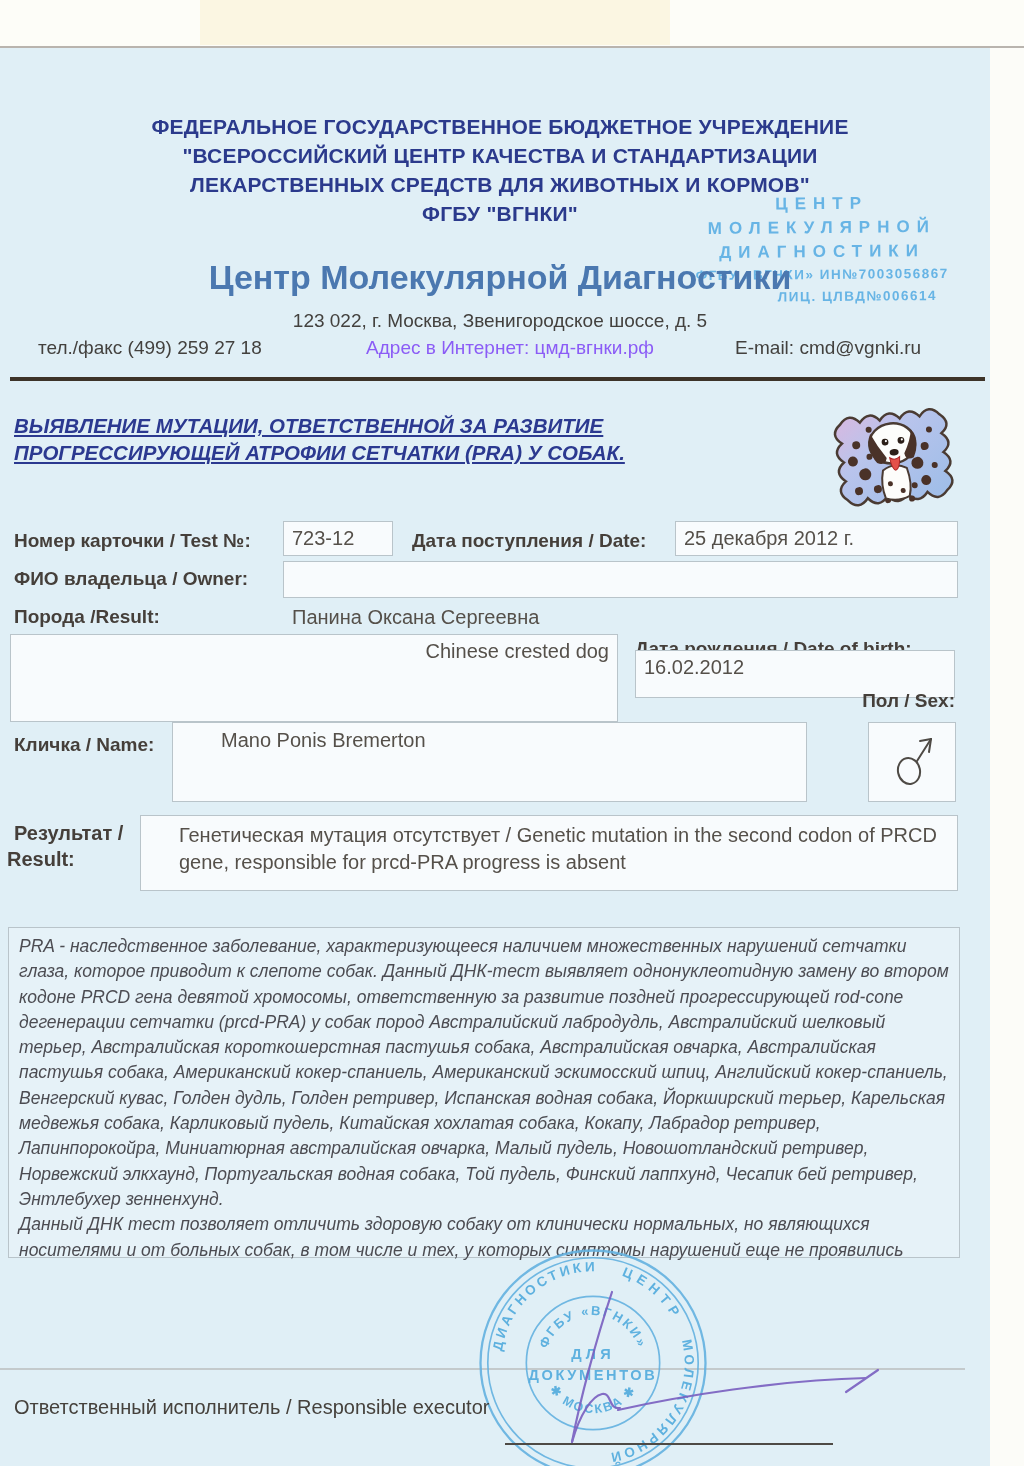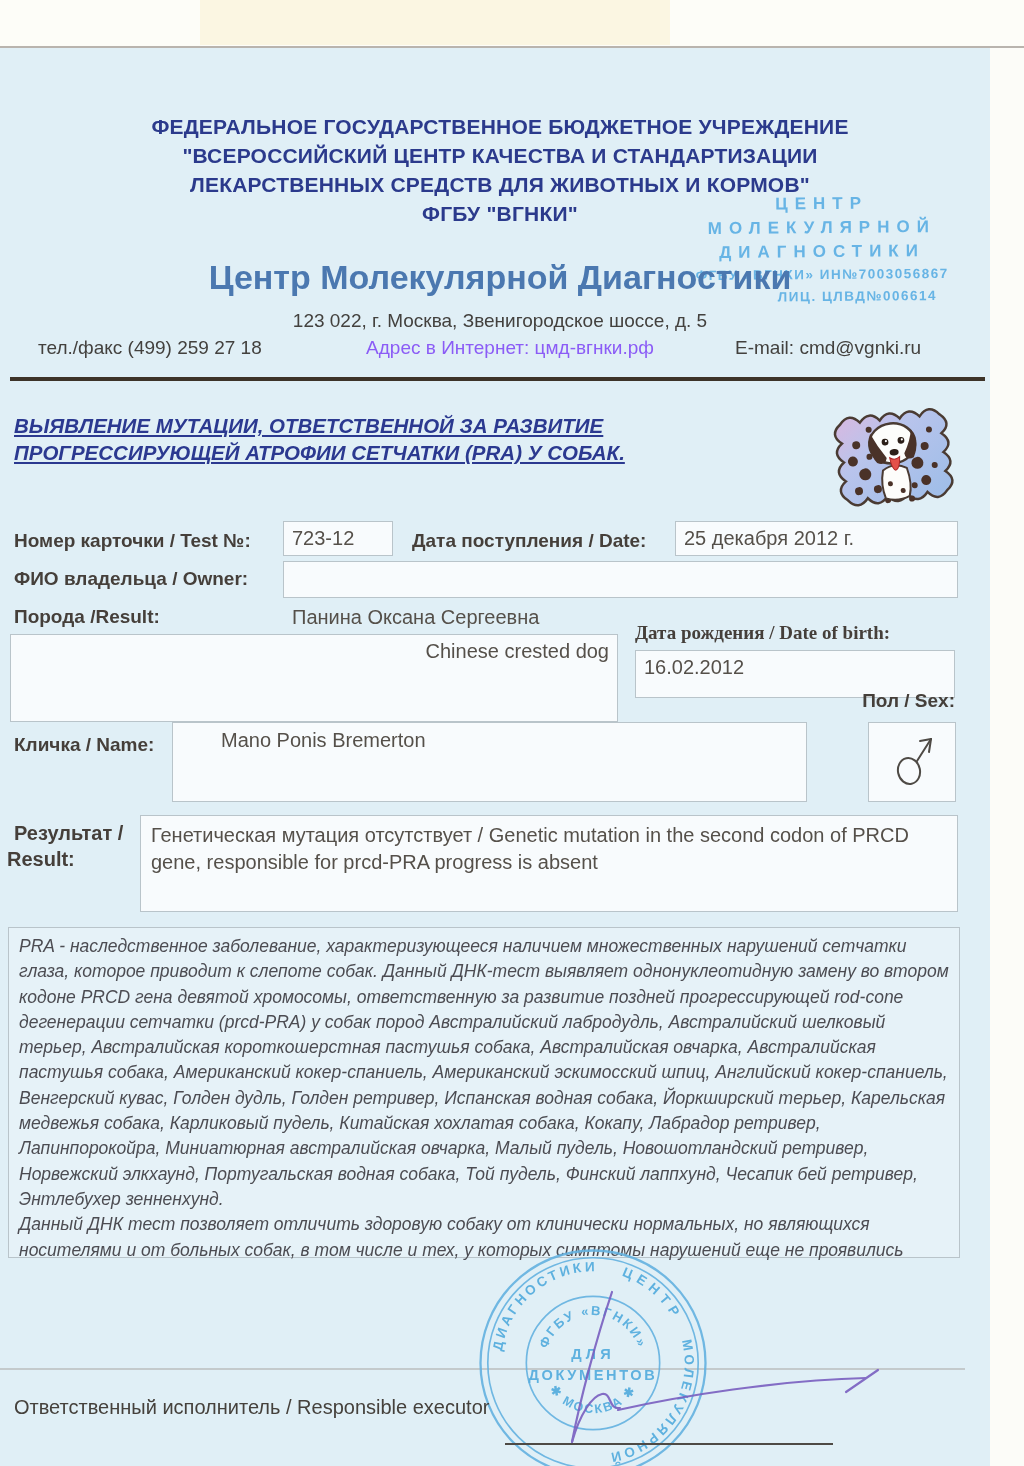--- a/index.html
+++ b/index.html
@@ -138,21 +138,21 @@
 <div class="abs box" style="left:675px;top:521px;width:283px;height:35px;">
   <div class="val" style="padding:5px 8px;">25 декабря 2012 г.</div>
 </div>
 
 <div class="abs lbl" style="left:14px;top:568px;">ФИО владельца / Owner:</div>
 <div class="abs box" style="left:283px;top:561px;width:675px;height:37px;">
   <div class="val" style="padding:6px 8px;margin-top:38px;">Панина Оксана Сергеевна</div>
 </div>
 
 <div class="abs lbl" style="left:14px;top:606px;">Порода  /Result:</div>
-<div class="abs lbl" style="left:635px;top:622px;font-family:Liberation Serif, serif;">Дата рождения / Date of birth:</div>
+<div class="abs lbl" style="left:635px;top:638px;">Дата рождения / Date of birth:</div>
 <div class="abs box" style="left:10px;top:634px;width:608px;height:88px;text-align:right;">
   <div class="val" style="padding:5px 8px;">Chinese crested dog</div>
 </div>
 <div class="abs box" style="left:635px;top:640px;width:320px;height:48px;margin-top:10px;">
   <div class="val" style="padding:5px 8px;">16.02.2012</div>
 </div>
 <div class="abs lbl" style="left:655px;top:690px;width:300px;text-align:right;">Пол / Sex:</div>
 
 <div class="abs lbl" style="left:14px;top:734px;">Кличка / Name:</div>
 <div class="abs box" style="left:172px;top:722px;width:635px;height:80px;padding-left:40px;">
@@ -164,21 +164,21 @@
       <ellipse cx="40" cy="48" rx="11" ry="13" transform="rotate(-12 40 48)"></ellipse>
       <path d="M48,38 L62,16"></path>
       <path d="M62,16 L51,18"></path>
       <path d="M62,16 L60,29"></path>
     </g>
   </svg>
 </div>
 
 <div class="abs lbl" style="left:14px;top:822px;font-size:20px;">Результат /</div>
 <div class="abs lbl" style="left:7px;top:848px;font-size:20px;">Result:</div>
-<div class="abs box" style="left:140px;top:815px;width:818px;height:97px;">
+<div class="abs box" style="left:140px;top:815px;width:818px;height:76px;padding-left:28px;">
   <div class="val" style="padding:6px 10px;line-height:27px;">Генетическая мутация отсутствует / Genetic mutation in the second codon of PRCD gene, responsible for prcd-PRA progress is absent</div>
 </div>
 
 <div class="abs" id="info-box">
   <p>PRA - наследственное заболевание, характеризующееся наличием множественных нарушений сетчатки глаза, которое приводит к слепоте собак. Данный ДНК-тест выявляет однонуклеотидную замену во втором кодоне PRCD гена девятой хромосомы, ответственную за развитие поздней прогрессирующей rod-cone дегенерации сетчатки (prcd-PRA)  у собак пород Австралийский лабродудль, Австралийский шелковый терьер, Австралийская короткошерстная пастушья собака, Австралийская овчарка, Австралийская пастушья собака, Американский кокер-спаниель, Американский эскимосский шпиц, Английский кокер-спаниель, Венгерский кувас, Голден дудль, Голден ретривер, Испанская водная собака, Йоркширский  терьер, Карельская медвежья собака, Карликовый пудель, Китайская хохлатая собака, Кокапу, Лабрадор ретривер, Лапинпорокойра, Миниатюрная австралийская овчарка, Малый пудель, Новошотландский ретривер, Норвежский элкхаунд, Португальская водная собака, Той пудель, Финский лаппхунд, Чесапик бей ретривер, Энтлебухер зенненхунд.</p>
   <p>Данный ДНК тест позволяет отличить здоровую собаку от клинически нормальных, но являющихся носителями и от больных   собак, в том числе и тех, у которых симптомы нарушений еще не проявились</p>
 </div>
 
 <div class="abs" id="faint-line"></div>
 

